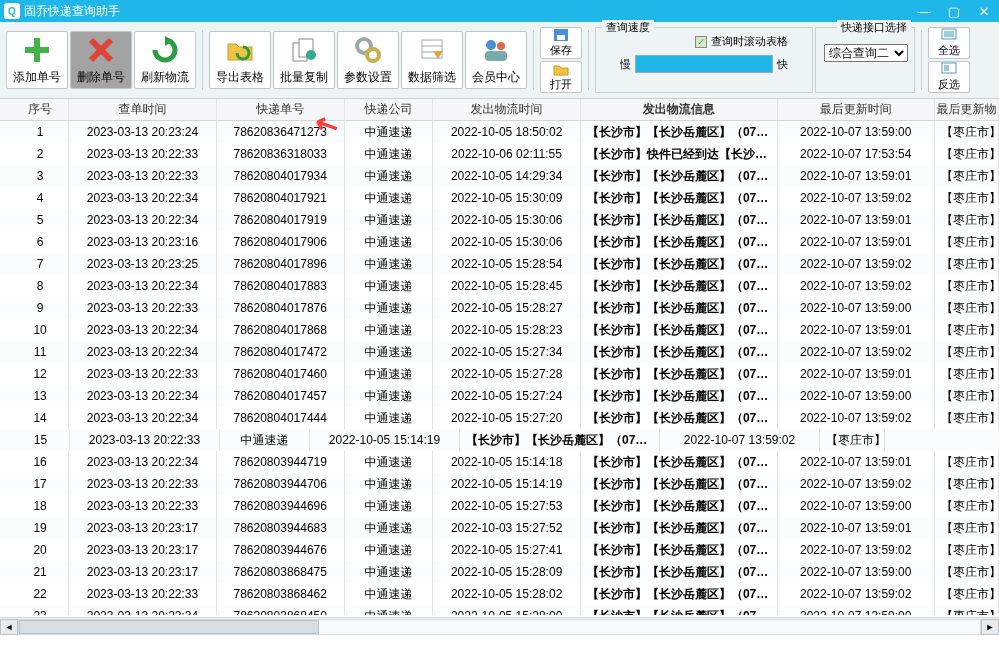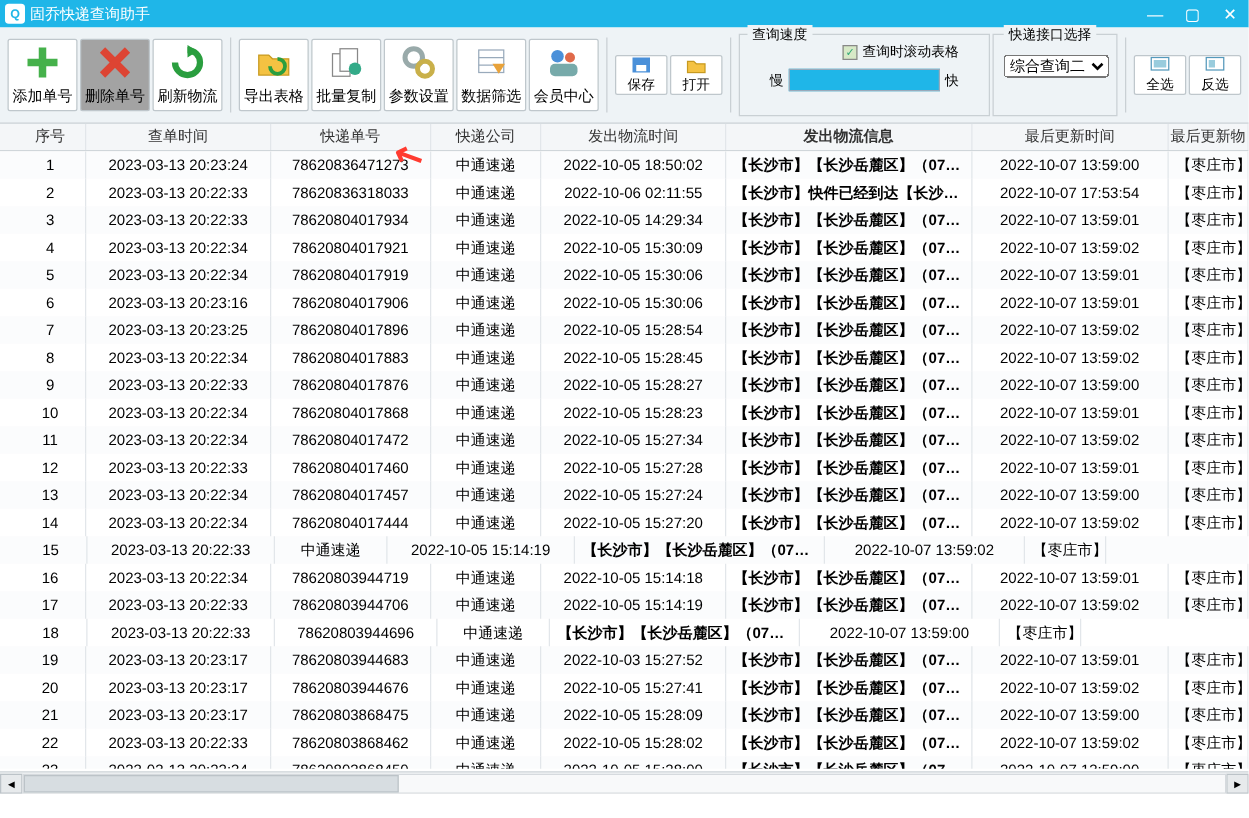--- a/index.html
+++ b/index.html
@@ -9,31 +9,31 @@
   .titlebar .appicon { width: 16px; height: 16px; margin: 0 4px; background:#fff; border-radius:3px; display:flex;align-items:center;justify-content:center;color:#1fb6e8;font-size:10px;font-weight:bold;}
   .titlebar .title { flex: 0 0 auto; }
   .titlebar .spacer { flex:1; }
   .titlebar .winbtn { width: 30px; height: 22px; display:flex;align-items:center;justify-content:center; font-size:13px; cursor:pointer;}
   
   .toolbar { height: 77px; background: #eef3f6; border-bottom: 1px solid #c9d0d4; display:flex; align-items:center; padding:4px 6px; gap:2px;}
   .tbtn { width:62px; height:58px; border:1px solid #bfc7cc; background:#fff; border-radius:2px; display:flex; flex-direction:column; align-items:center; justify-content:center; gap:4px; cursor:pointer; font-size:12px;}
   .tbtn.active{background:#a3a3a3;}
   .tbtn .ic { width:30px; height:30px; display:flex;align-items:center;justify-content:center;}
   .sep{width:1px;height:60px;background:#c9d0d4;margin:0 4px;}
-  .smallcol{display:flex;flex-direction:row;gap:2px;}
+  .smallcol{display:flex;flex-direction:column;gap:2px;}
   .smallbtn{height:32px;width:42px;border:1px solid #bfc7cc;background:#fff;border-radius:2px;display:flex;flex-direction:column;align-items:center;justify-content:center;font-size:11px;cursor:pointer;gap:1px;}
   .smallbtn .ic2{width:16px;height:14px;}
   .speedbox{border:1px solid #c9d0d4;padding:4px 24px;height:66px;width:218px;position:relative;}
   .speedbox .legend{position:absolute;top:-8px;left:6px;background:#eef3f6;padding:0 4px;font-size:11px;}
   .speedbox .row1{display:flex;align-items:center;gap:4px;font-size:11px;justify-content:flex-end;margin-bottom:6px;margin-top:2px;}
   .speedbox .cb{width:12px;height:12px;border:1px solid #888;background:#d7e9c7;display:inline-flex;align-items:center;justify-content:center;font-size:9px;color:#3a7;}
   .speedbox .row2{display:flex;align-items:center;gap:4px;font-size:11px;}
   .speedbox .bar{flex:1;height:18px;border:1px solid #9ab;background:#1fb6e8;position:relative;}
   .ifacebox{border:1px solid #c9d0d4;padding:6px 8px;height:66px;width:100px;position:relative;}
-  .ifacebox .legend{position:absolute;top:-8px;left:8px;background:#eef3f6;padding:0 4px;font-size:11px;}
+  .ifacebox .legend{position:absolute;top:-8px;left:21px;background:#eef3f6;padding:0 4px;font-size:11px;}
   .ifacebox select{width:84px;font-size:12px;margin-top:10px;}
   
   .grid { position:relative; height: 536px; overflow:hidden; }
   .ghead { display:flex; height:22px; background:#f4f6f8; border-bottom:1px solid #d0d6da; font-size:12px; align-items:center;}
   .ghead .col,.row .col{border-right:1px solid #e2e6ea; padding:0 6px; height:100%; display:flex; align-items:center; white-space:nowrap; overflow:hidden;}
   .ghead .col{justify-content:center; color:#333;}
   .gbody{height:494px; overflow:hidden; font-size:12px;}
   .row{display:flex; height:22px; align-items:center;}
   .row:nth-child(odd){background:#fbfcfd;}
   .c0{width:58px;justify-content:center !important;} 
@@ -393,20 +393,21 @@
         <div class="col c5">【长沙市】【长沙岳麓区】（07…</div>
         <div class="col c6">2022-10-07 13:59:02</div>
         <div class="col c7">【枣庄市】忄</div>
       </div>
       <div class="row">
         <div class="col c05"></div>
         <div class="col c0">18</div>
         <div class="col c1">2023-03-13 20:22:33</div>
         <div class="col c2">78620803944696</div>
         <div class="col c3">中通速递</div>
+        <div class="col c4">2022-10-05 15:27:53</div>
         <div class="col c5">【长沙市】【长沙岳麓区】（07…</div>
         <div class="col c6">2022-10-07 13:59:00</div>
         <div class="col c7">【枣庄市】忄</div>
       </div>
       <div class="row">
         <div class="col c05"></div>
         <div class="col c0">19</div>
         <div class="col c1">2023-03-13 20:23:17</div>
         <div class="col c2">78620803944683</div>
         <div class="col c3">中通速递</div>

